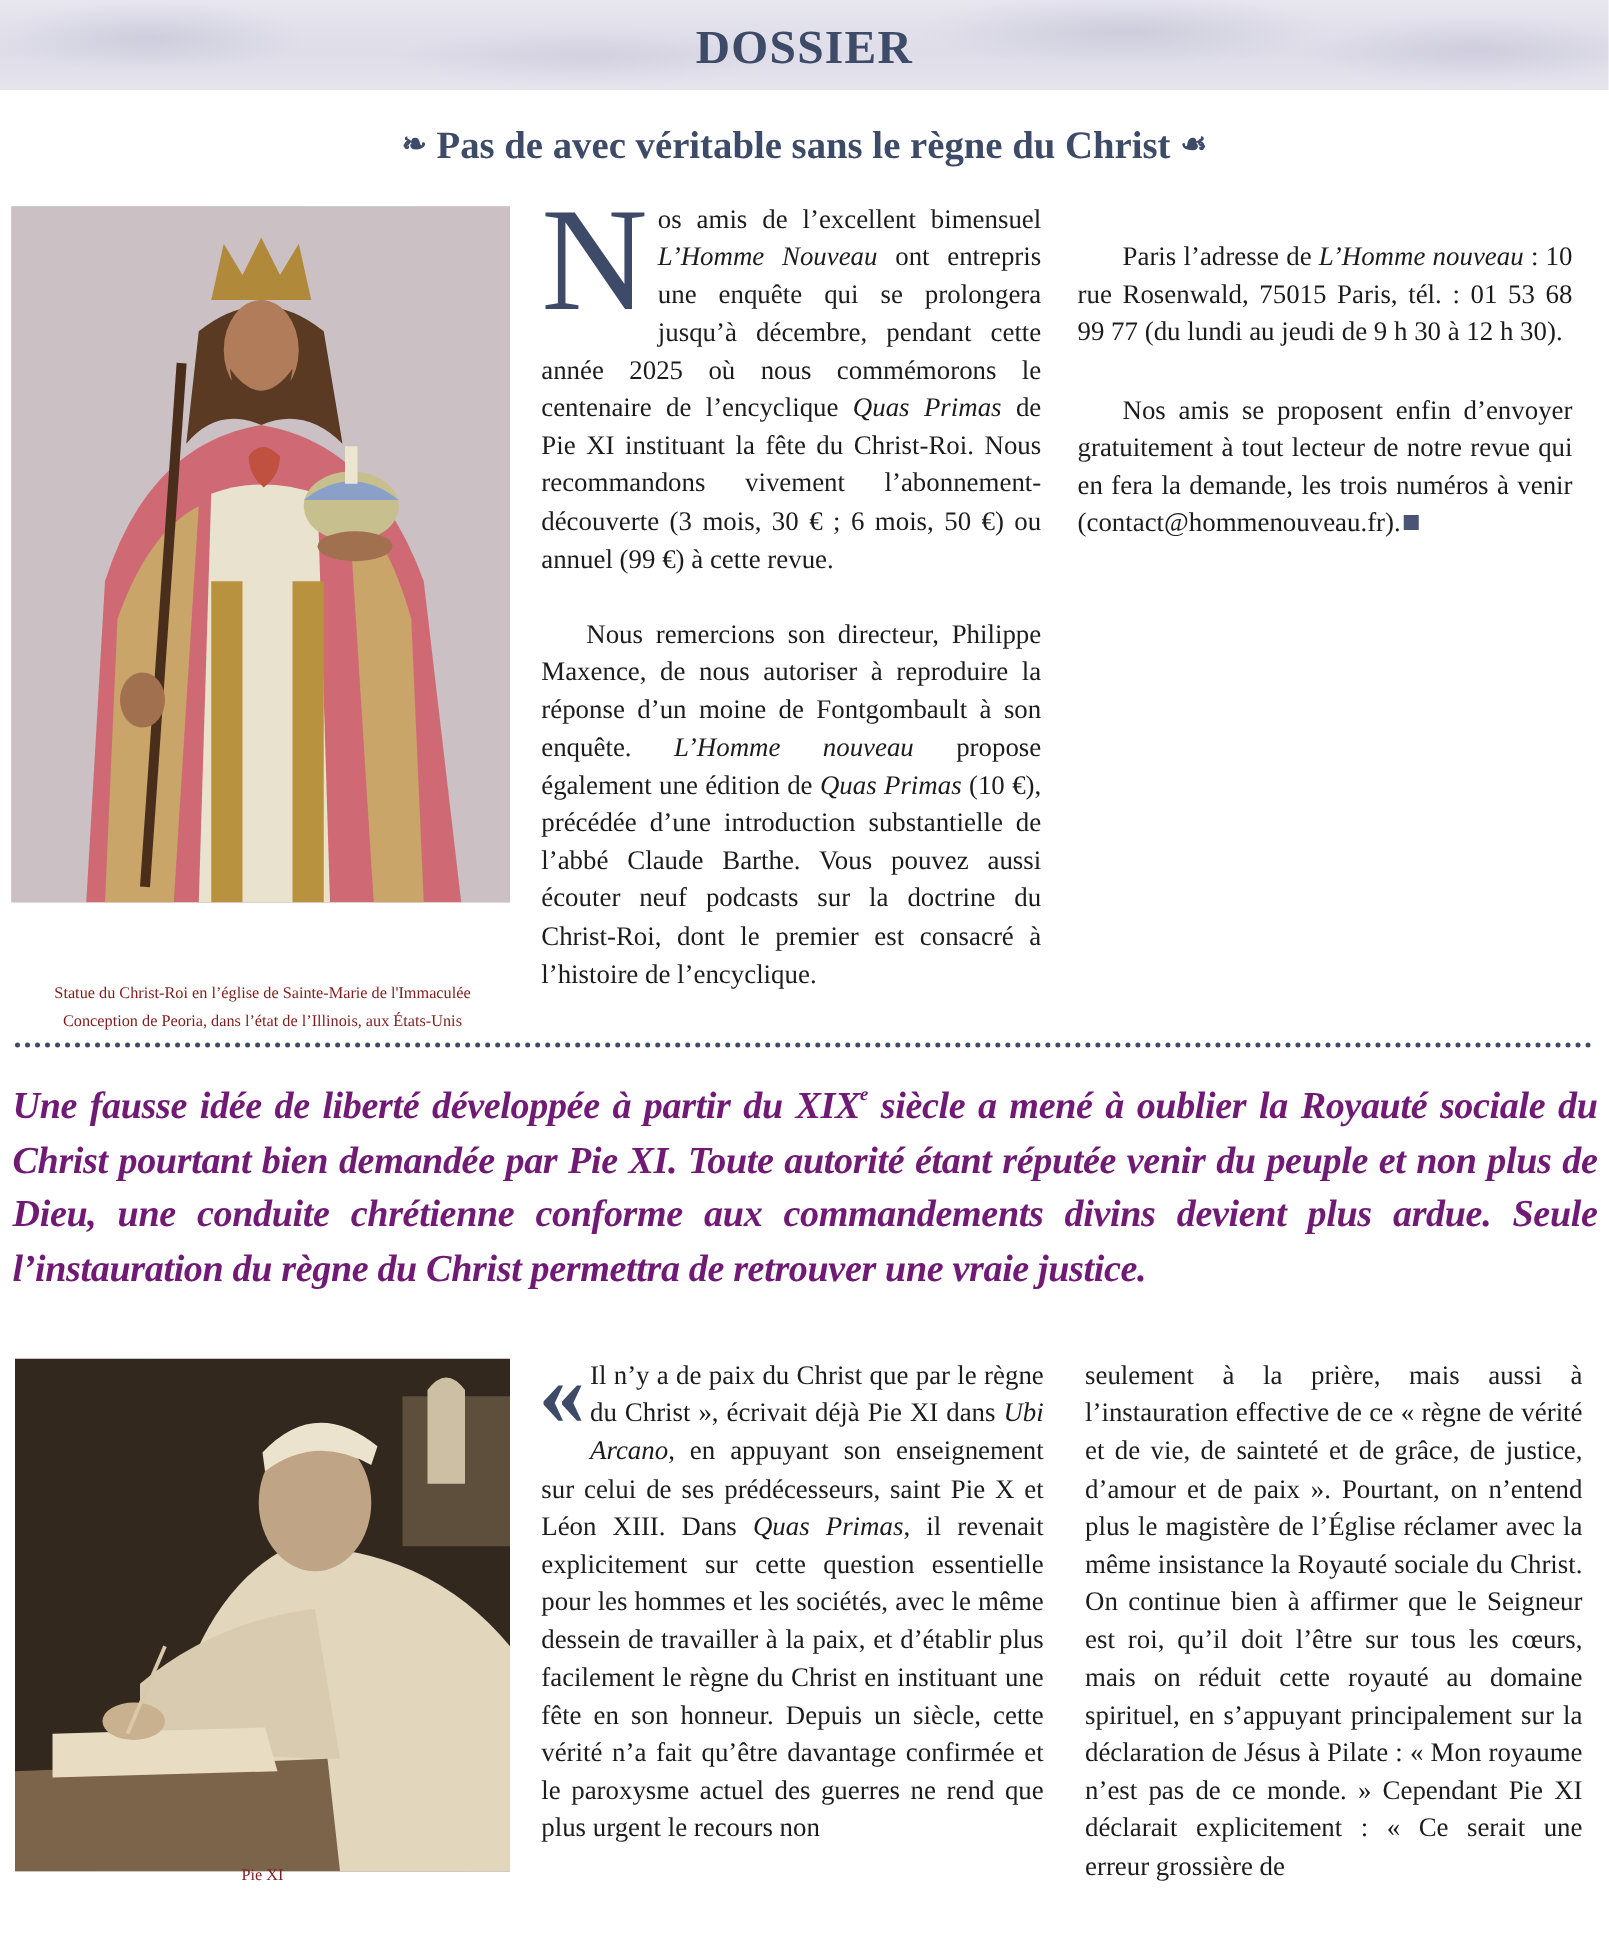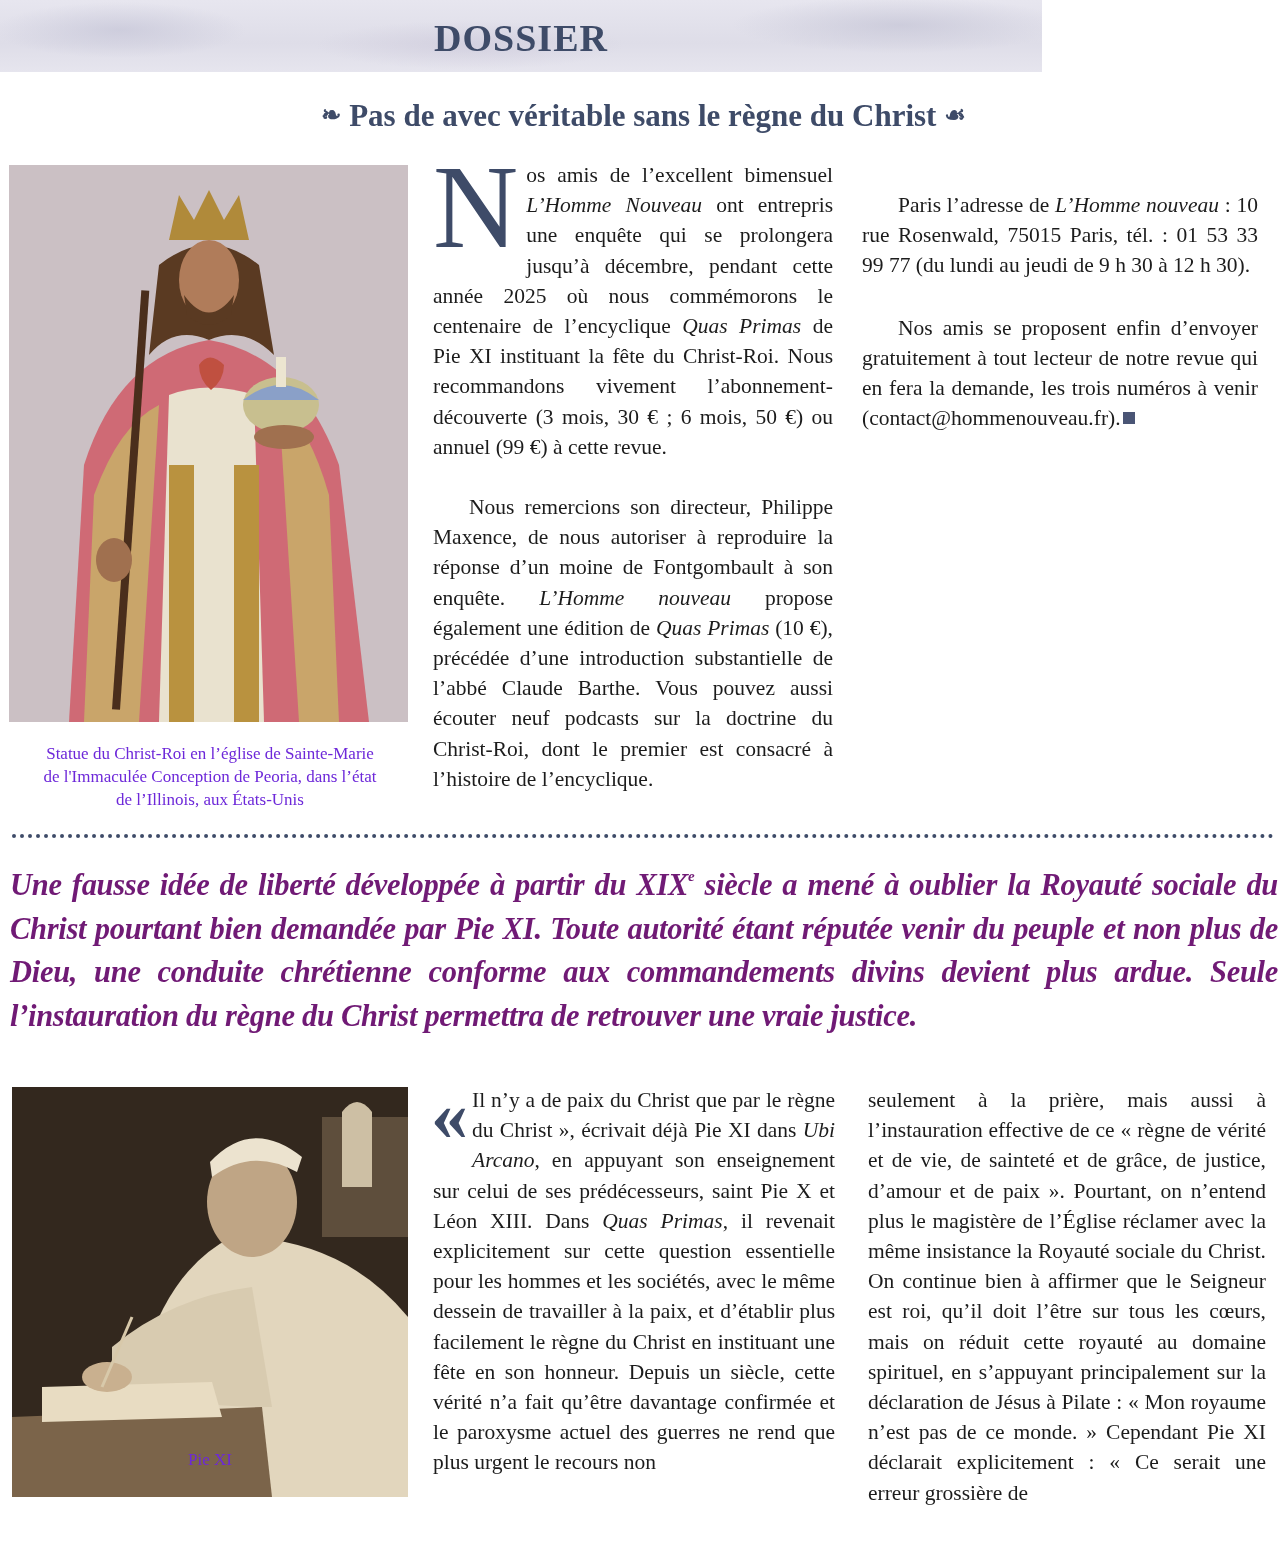--- a/index.html
+++ b/index.html
@@ -1,20 +1,20 @@
 <!DOCTYPE html>
 <html><head>
 <meta charset="utf-8">
 <style>
   * { box-sizing: border-box; margin: 0; padding: 0; }
   html, body { width: 1287px; height: 1557px; background: #ffffff; overflow: hidden; }
   body { position: relative; font-family: "Liberation Serif", "DejaVu Serif", serif; color: #1e1e1e; }
 
   .banner {
-    position: absolute; left: 0; top: 0; width: 1042px; height: 72px;
+    position: absolute; left: 0; top: 0; width: 1287px; height: 72px;
     background:
       radial-gradient(ellipse 180px 40px at 120px 30px, rgba(190,190,210,0.55), transparent 70%),
       radial-gradient(ellipse 220px 35px at 470px 45px, rgba(200,196,215,0.5), transparent 70%),
       radial-gradient(ellipse 240px 40px at 900px 25px, rgba(185,185,205,0.5), transparent 70%),
       radial-gradient(ellipse 200px 40px at 1180px 40px, rgba(195,192,212,0.55), transparent 70%),
       linear-gradient(180deg, #e7e6ef 0%, #dedde8 60%, #e6e5ee 100%);
     padding-left: 24px;
   }
   .banner-title {
     position: absolute; left: 0; right: 0; top: 16px; text-align: center;
@@ -30,21 +30,21 @@
   .photo { position: absolute; overflow: hidden; }
   .photo-statue {
     left: 9px; top: 165px; width: 399px; height: 557px;
     background: linear-gradient(90deg, #c9bec2 0%, #cdc2c6 100%);
   }
   .photo-pope {
     left: 12px; top: 1087px; width: 396px; height: 410px;
     background: linear-gradient(135deg, #2e241b 0%, #3a2e22 45%, #4b3d2d 100%);
   }
 
-  .caption { position: absolute; text-align: center; font-size: 17px; line-height: 23px; color: #6d28d9; }
+  .caption { position: absolute; text-align: center; font-size: 13px; line-height: 23px; color: #7f1d1d; margin-top: 40px; }
   .caption-statue { left: 40px; top: 742px; width: 340px; }
   .caption-pope { left: 140px; top: 1448px; width: 140px; }
 
   .col { position: absolute; font-size: 21.5px; line-height: 30.2px; text-align: justify; color: #1c1c1c; }
   .col p { margin: 0; }
   .col .indent { text-indent: 36px; }
   .col .gap { height: 30px; }
 
   .col-a { left: 433px; top: 160px; width: 400px; }
   .col-b { left: 862px; top: 160px; width: 396px; }
@@ -123,21 +123,21 @@
 <div class="caption caption-statue">Statue du Christ-Roi en l’église de Sainte-Marie de l'Immaculée Conception de Peoria, dans l’état de l’Illinois, aux États-Unis</div>
 
 <div class="col col-a">
   <span class="dropcap">N</span>
   <p><span>os amis de l’excellent bimensuel </span><i>L’Homme Nouveau</i><span> ont entrepris une enquête qui se prolongera jusqu’à décembre, pendant cette année 2025 où nous commémorons le centenaire de l’encyclique </span><i>Quas Primas</i><span> de Pie XI instituant la fête du Christ-Roi. Nous recommandons vivement l’abonnement-découverte (3 mois, 30 € ; 6 mois, 50 €) ou annuel (99 €) à cette revue.</span></p>
   <div class="gap"></div>
   <p class="indent"><span>Nous remercions son directeur, Philippe Maxence, de nous autoriser à reproduire la réponse d’un moine de Fontgombault à son enquête. </span><i>L’Homme nouveau</i><span> propose également une édition de </span><i>Quas Primas</i><span> (10 €), précédée d’une introduction substantielle de l’abbé Claude Barthe. Vous pouvez aussi écouter neuf podcasts sur la doctrine du Christ-Roi, dont le premier est consacré à l’histoire de l’encyclique.</span></p>
 </div>
 
 <div class="col col-b">
-  <p class="indent" style="margin-top:30px;"><span>Paris l’adresse de </span><i>L’Homme nouveau</i><span> : 10 rue Rosenwald, 75015 Paris, tél. : 01 53 33 99 77 (du lundi au jeudi de 9 h 30 à 12 h 30).</span></p>
+  <p class="indent" style="margin-top:30px;"><span>Paris l’adresse de </span><i>L’Homme nouveau</i><span> : 10 rue Rosenwald, 75015 Paris, tél. : 01 53 68 99 77 (du lundi au jeudi de 9 h 30 à 12 h 30).</span></p>
   <div class="gap" style="height:32px"></div>
   <p class="indent"><span>Nos amis se proposent enfin d’envoyer gratuitement à tout lecteur de notre revue qui en fera la demande, les trois numéros à venir (contact@hommenouveau.fr).</span><span class="end-square"></span></p>
 </div>
 
 <div class="dotted-rule"></div>
 
 <div class="lede"><span>Une fausse idée de liberté développée à partir du XIX</span><sup>e</sup><span> siècle a mené à oublier la Royauté sociale du Christ pourtant bien demandée par Pie XI. Toute autorité étant réputée venir du peuple et non plus de Dieu, une conduite chrétienne conforme aux commandements divins devient plus ardue. Seule l’instauration du règne du Christ permettra de retrouver une vraie justice.</span></div>
 
 <div class="photo photo-pope">
   <svg width="396" height="410" viewBox="0 0 396 410">

